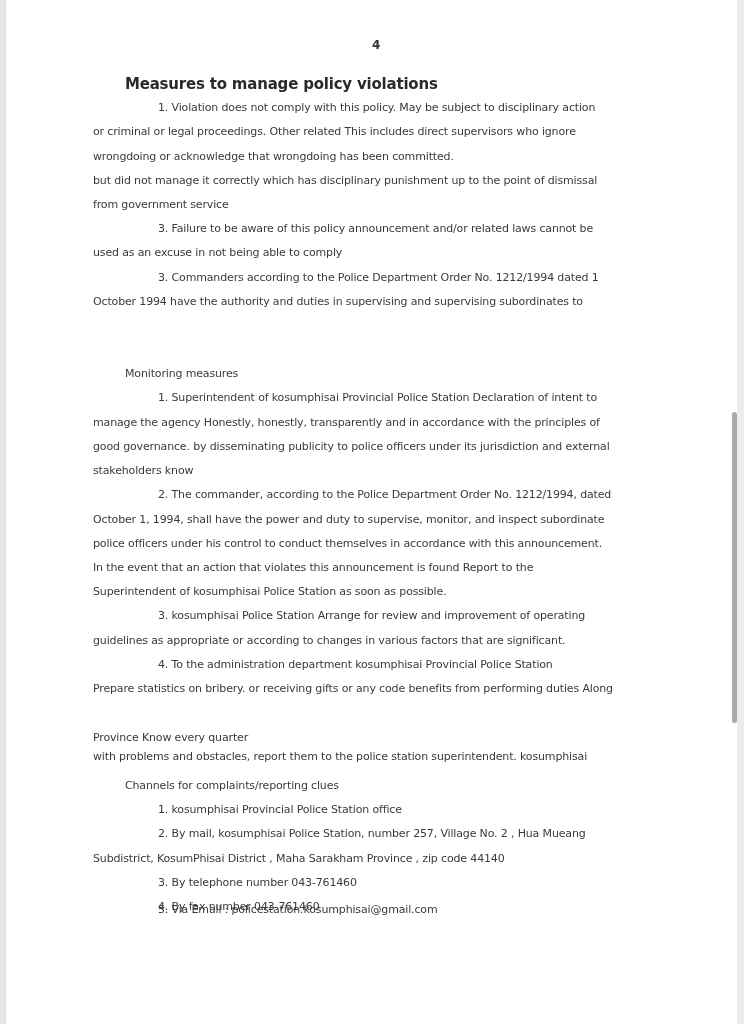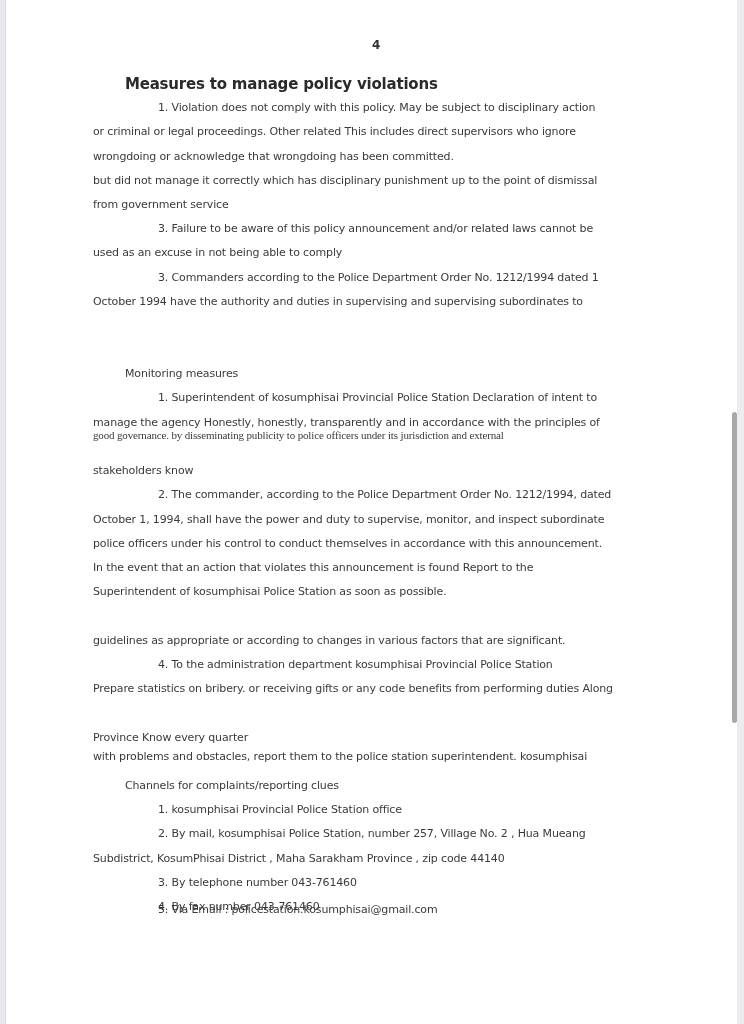--- a/index.html
+++ b/index.html
@@ -82,27 +82,28 @@
     <div class="text" style="left:87px; top:173px;">but did not manage it correctly which has disciplinary punishment up to the point of dismissal</div>
     <div class="text" style="left:87px; top:197px;">from government service</div>
     <div class="text" style="left:152px; top:221px;">3. Failure to be aware of this policy announcement and/or related laws cannot be</div>
     <div class="text" style="left:87px; top:245px;">used as an excuse in not being able to comply</div>
     <div class="text" style="left:152px; top:270px;">3. Commanders according to the Police Department Order No. 1212/1994 dated 1</div>
     <div class="text" style="left:87px; top:294px;">October 1994 have the authority and duties in supervising and supervising subordinates to</div>
 
     <div class="text" style="left:119px; top:366px;">Monitoring measures</div>
     <div class="text" style="left:152px; top:390px;">1. Superintendent of kosumphisai Provincial Police Station Declaration of intent to</div>
     <div class="text" style="left:87px; top:415px;">manage the agency Honestly, honestly, transparently and in accordance with the principles of</div>
-    <div class="text" style="left:87px; top:427px;font-family:Liberation Serif, serif;">good governance. by disseminating publicity to police officers under its jurisdiction and external</div>
+    <div class="text" style="left:87px; top:439px;">good governance. by disseminating publicity to police officers under its jurisdiction and external</div>
     <div class="text" style="left:87px; top:463px;">stakeholders know</div>
     <div class="text" style="left:152px; top:487px;text-align:center;">2. The commander, according to the Police Department Order No. 1212/1994, dated</div>
     <div class="text" style="left:87px; top:512px;">October 1, 1994, shall have the power and duty to supervise, monitor, and inspect subordinate</div>
     <div class="text" style="left:87px; top:536px;">police officers under his control to conduct themselves in accordance with this announcement.</div>
     <div class="text" style="left:87px; top:560px;">In the event that an action that violates this announcement is found Report to the</div>
     <div class="text" style="left:87px; top:584px;">Superintendent of kosumphisai Police Station as soon as possible.</div>
+    <div class="text" style="left:152px; top:608px;">3. kosumphisai Police Station Arrange for review and improvement of operating</div>
     <div class="text" style="left:87px; top:633px;">guidelines as appropriate or according to changes in various factors that are significant.</div>
     <div class="text" style="left:152px; top:657px;">4. To the administration department kosumphisai Provincial Police Station</div>
     <div class="text" style="left:87px; top:681px;">Prepare statistics on bribery. or receiving gifts or any code benefits from performing duties Along</div>
     <div class="text" style="left:87px; top:705px;margin-top:44px;">with problems and obstacles, report them to the police station superintendent. kosumphisai</div>
     <div class="text" style="left:87px; top:730px;">Province Know every quarter</div>
 
     <div class="text" style="left:119px; top:778px;">Channels for complaints/reporting clues</div>
     <div class="text" style="left:152px; top:802px;">1. kosumphisai Provincial Police Station office</div>
     <div class="text" style="left:152px; top:826px;">2. By mail, kosumphisai Police Station, number 257, Village No. 2 , Hua Mueang</div>
     <div class="text" style="left:87px; top:851px;">Subdistrict, KosumPhisai District , Maha Sarakham Province , zip code 44140</div>

